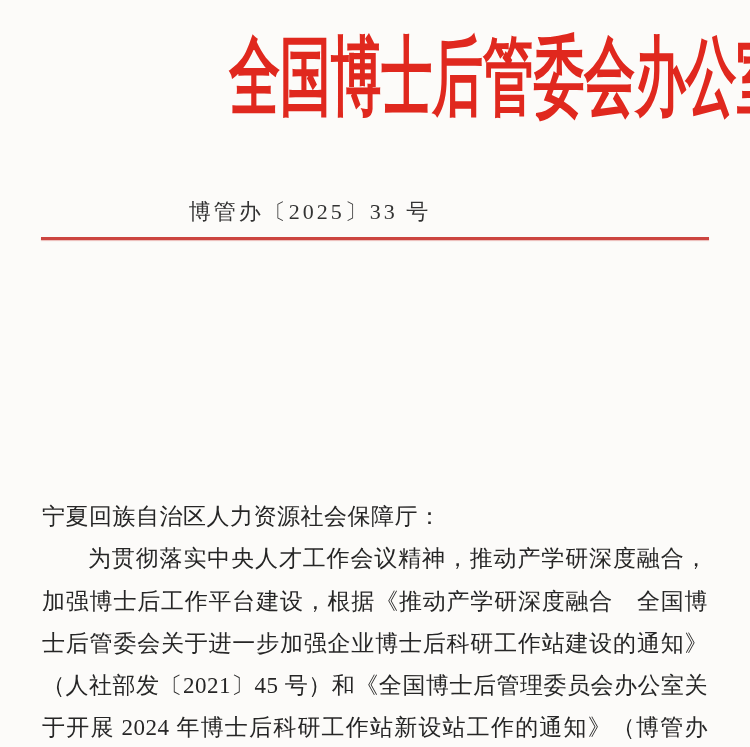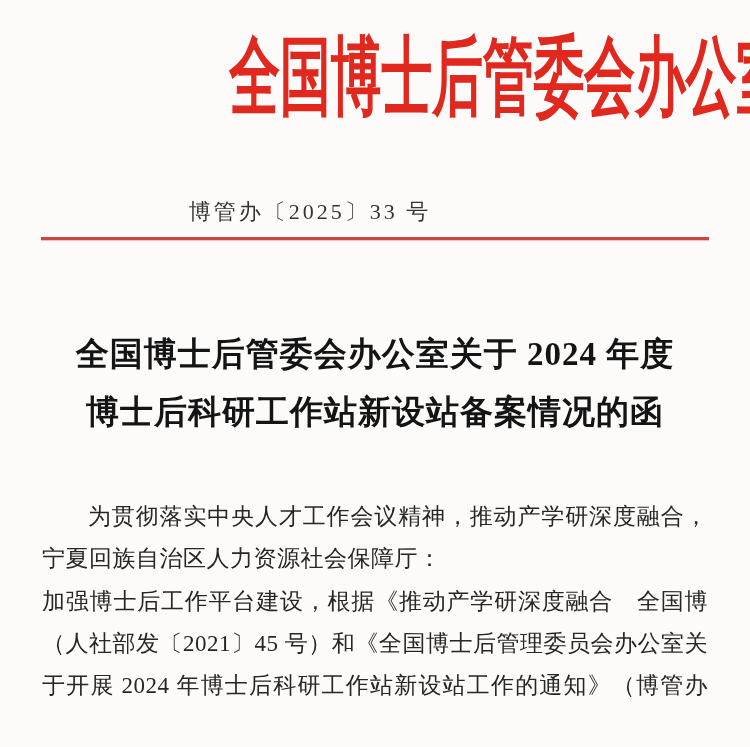--- a/index.html
+++ b/index.html
@@ -94,26 +94,23 @@
 <div class="page">
 
   <div class="red-header">
     <span class="red-header-text">全国博士后管委会办公室文件</span>
   </div>
 
   <div class="doc-number">博管办〔2025〕33 号</div>
 
   <div class="red-line"></div>
 
-  <div class="doc-title">
-    <div class="title-line">全国博士后管委会办公室关于 2024 年度</div>
-    <div class="title-line">博士后科研工作站新设站备案情况的函</div>
-  </div>
 
   <div class="doc-body">
+    <div class="body-line">宁夏回族自治区人力资源社会保障厅：</div>
     <div class="body-line justify indent">为贯彻落实中央人才工作会议精神，推动产学研深度融合，</div>
-    <div class="body-line">宁夏回族自治区人力资源社会保障厅：</div>
     <div class="body-line justify">加强博士后工作平台建设，根据《推动产学研深度融合　全国博</div>
+    <div class="body-line justify">士后管委会关于进一步加强企业博士后科研工作站建设的通知》</div>
     <div class="body-line justify">（人社部发〔2021〕45 号）和《全国博士后管理委员会办公室关</div>
     <div class="body-line justify">于开展 2024 年博士后科研工作站新设站工作的通知》（博管办</div>
   </div>
 
 </div>
 
 </body></html>

